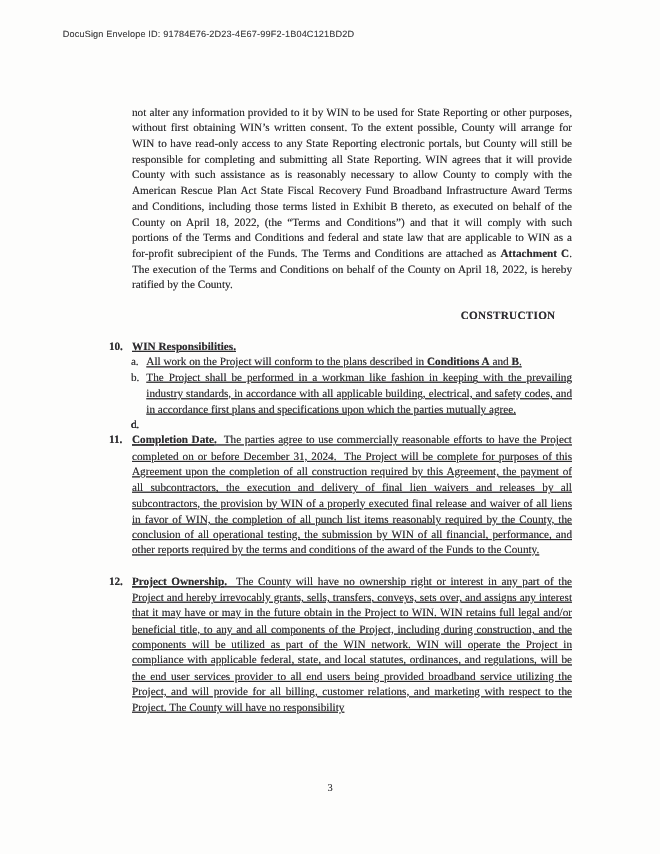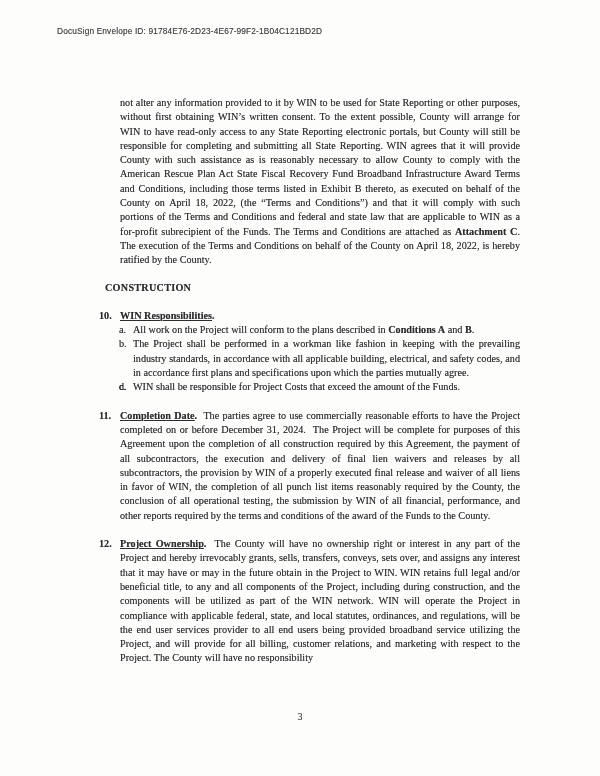--- a/index.html
+++ b/index.html
@@ -31,26 +31,26 @@
     color: #2d2c2f;
     text-align: justify;
     text-shadow: 0 0 0.35px rgba(45,44,48,0.55);
     margin-top: 16px;
   }
   .para { margin: 0 0 13px 0; }
   .b { font-weight: bold; }
   .heading {
     position: relative;
     left: -15px;
-    text-align: left;
+    text-align: right;
     font-weight: bold;
     letter-spacing: 0.25px;
     margin: 13px 0;
   }
-  .num-item { position: relative; margin: 14px 0 0 0; }
+  .num-item { position: relative; margin: 14px 0 0 0; text-decoration: underline; }
   .num {
     position: absolute;
     left: -21px;
     top: 0;
     font-weight: bold;
   }
   .item-title { font-weight: bold; text-decoration: underline; }
   .title-period { font-weight: bold; }
   .sub-list { margin-left: 13px; }
   .sub-item { position: relative; text-align: justify; }
@@ -76,21 +76,21 @@
 
   <p class="para"><span>not alter any information provided to it by WIN to be used for State Reporting or other purposes, without first obtaining WIN’s written consent. To the extent possible, County will arrange for WIN to have read-only access to any State Reporting electronic portals, but County will still be responsible for completing and submitting all State Reporting. WIN agrees that it will provide County with such assistance as is reasonably necessary to allow County to comply with the American Rescue Plan Act State Fiscal Recovery Fund Broadband Infrastructure Award Terms and Conditions, including those terms listed in Exhibit B thereto, as executed on behalf of the County on April 18, 2022, (the “Terms and Conditions”) and that it will comply with such portions of the Terms and Conditions and federal and state law that are applicable to WIN as a for-profit subrecipient of the Funds. The Terms and Conditions are attached as </span><span class="b">Attachment C</span><span>. The execution of the Terms and Conditions on behalf of the County on April 18, 2022, is hereby ratified by the County.</span></p>
 
   <div class="heading">CONSTRUCTION</div>
 
   <div class="num-item"><span class="num">10.</span><span class="item-title">WIN Responsibilities</span><span class="title-period">.</span>
     <div class="sub-list">
       <div class="sub-item"><span class="sub-letter">a.</span><span>All work on the Project will conform to the plans described in </span><span class="b">Conditions A</span><span> and </span><span class="b">B</span><span>.</span></div>
       <div class="sub-item"><span class="sub-letter">b.</span><span>The Project shall be performed in a workman like fashion in keeping with the prevailing industry standards, in accordance with all applicable building, electrical, and safety codes, and in accordance first plans and specifications upon which the parties mutually agree.</span></div>
       <div class="sub-item"><span class="sub-letter">c.</span></div>
-      <div class="sub-item"><span class="sub-letter">d.</span><span>WIN shall be responsible for Project Costs that exceed the amount of the Funds.</span></div>
+      <div class="sub-item"><span class="sub-letter">d.</span></div>
     </div>
   </div>
 
   <div class="num-item"><span class="num">11.</span><span class="item-title">Completion Date</span><span class="title-period">.</span><span>&nbsp; The parties agree to use commercially reasonable efforts to have the Project completed on or before December 31, 2024.&nbsp; The Project will be complete for purposes of this Agreement upon the completion of all construction required by this Agreement, the payment of all subcontractors, the execution and delivery of final lien waivers and releases by all subcontractors, the provision by WIN of a properly executed final release and waiver of all liens in favor of WIN, the completion of all punch list items reasonably required by the County, the conclusion of all operational testing, the submission by WIN of all financial, performance, and other reports required by the terms and conditions of the award of the Funds to the County.</span></div>
 
 
   <div class="num-item"><span class="num">12.</span><span class="item-title">Project Ownership</span><span class="title-period">.</span><span>&nbsp; The County will have no ownership right or interest in any part of the Project and hereby irrevocably grants, sells, transfers, conveys, sets over, and assigns any interest that it may have or may in the future obtain in the Project to WIN. WIN retains full legal and/or beneficial title, to any and all components of the Project, including during construction, and the components will be utilized as part of the WIN network. WIN will operate the Project in compliance with applicable federal, state, and local statutes, ordinances, and regulations, will be the end user services provider to all end users being provided broadband service utilizing the Project, and will provide for all billing, customer relations, and marketing with respect to the Project. The County will have no responsibility</span></div>
 
 </div>
 

